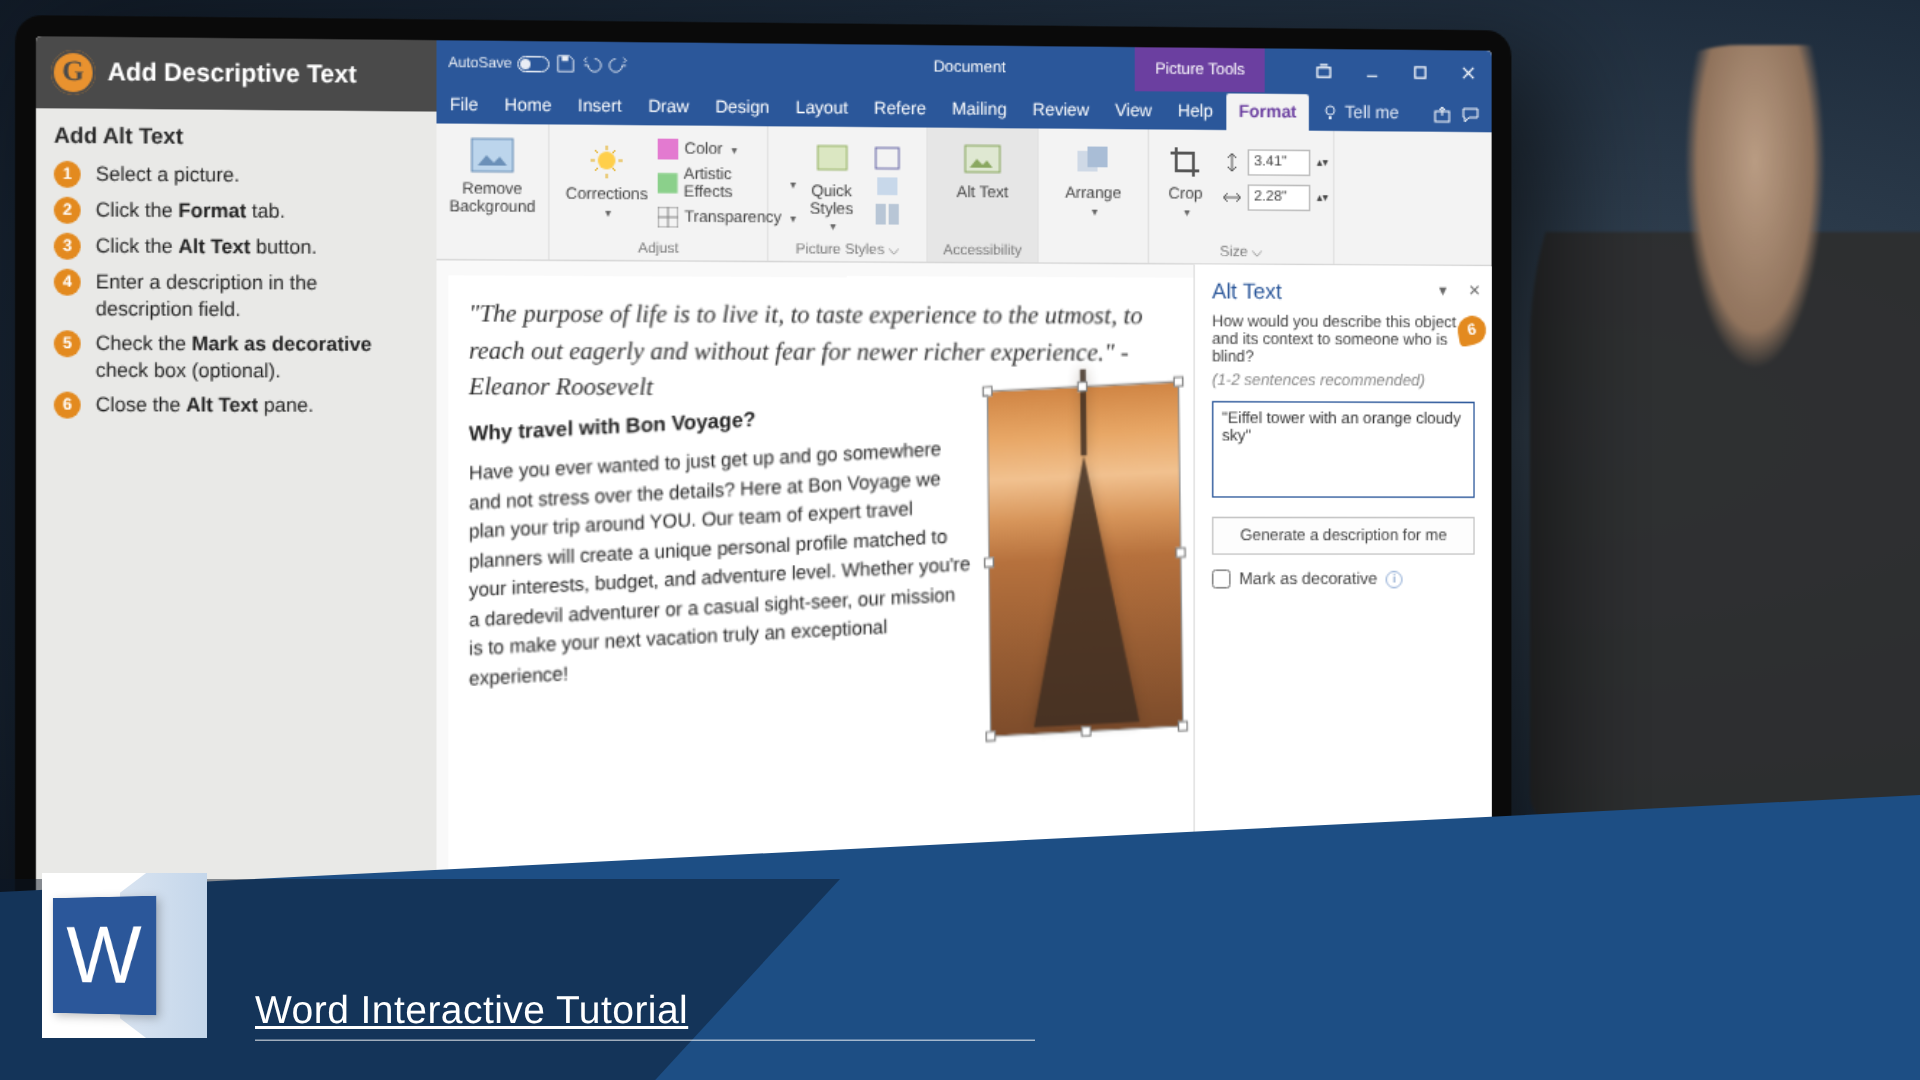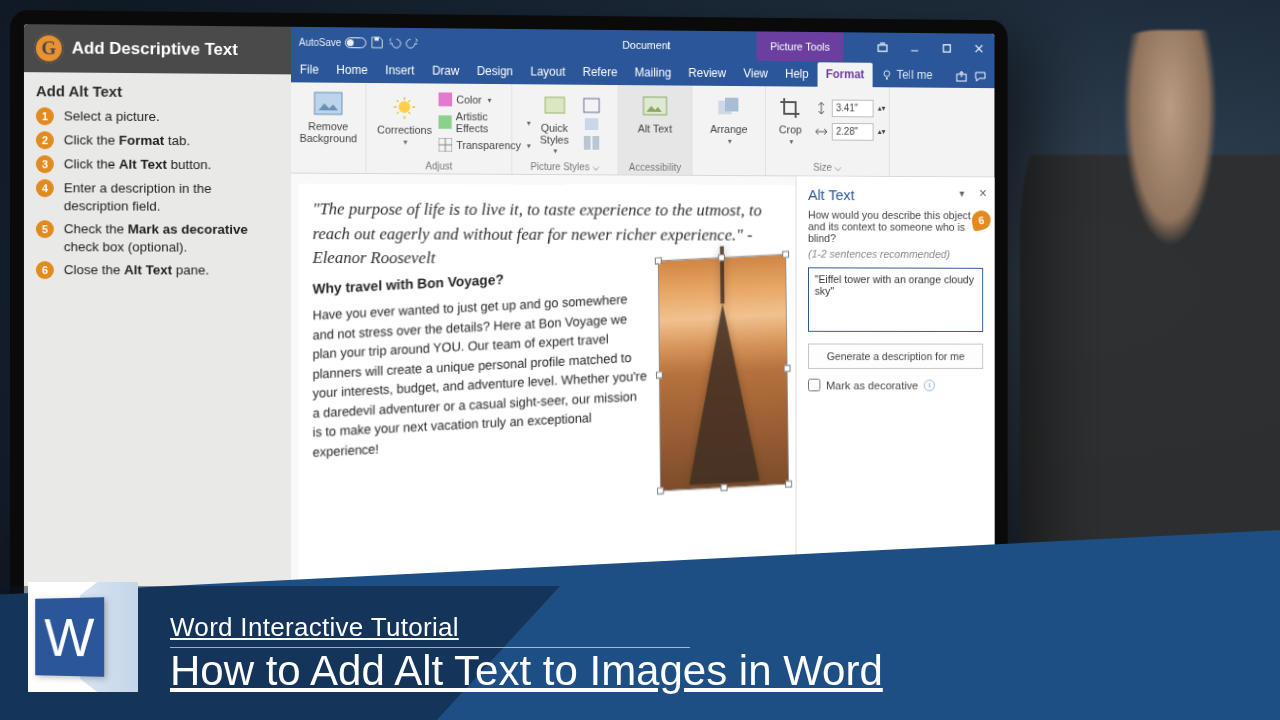--- a/index.html
+++ b/index.html
@@ -488,14 +488,13 @@
   </div>
 </div>
 
 <div class="lt-blue"></div>
 <div class="lt-dark"></div>
 <div class="wlogo">
   <div class="tile">W</div>
 </div>
 <div class="lt-text">
   <div class="lt-sub">Word Interactive Tutorial</div>
-  <div class="lt-title">How to Add Alt Text to Images in Word</div>
 </div>
 
 </body></html>

